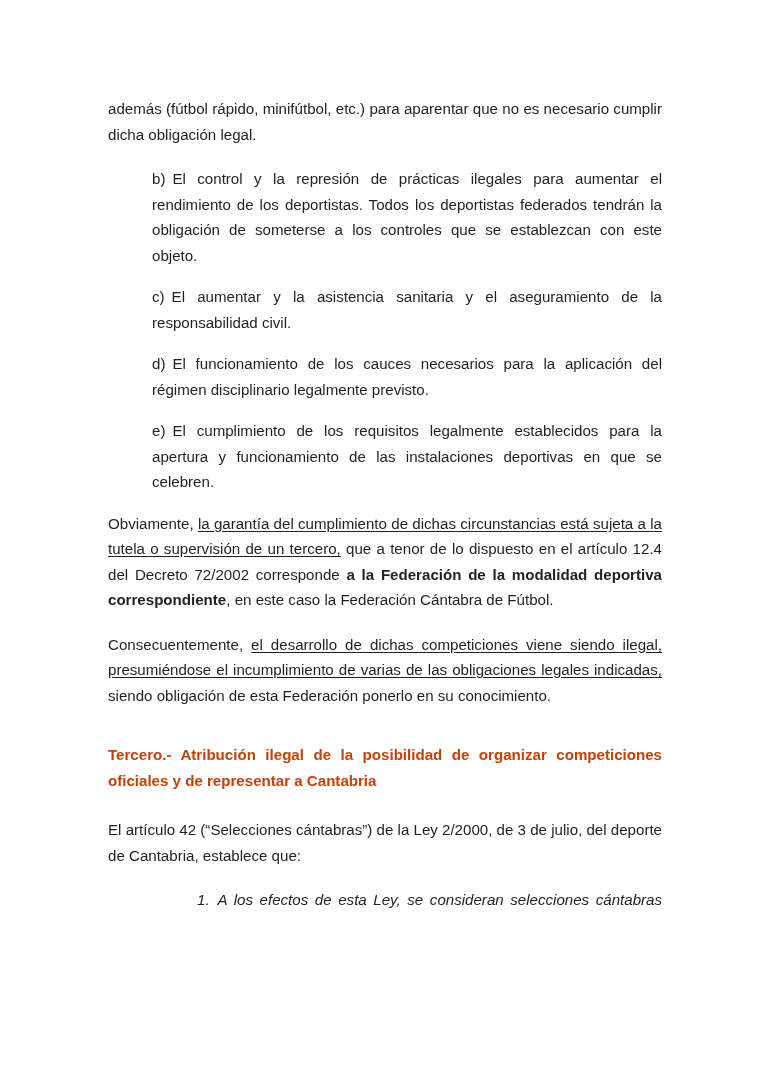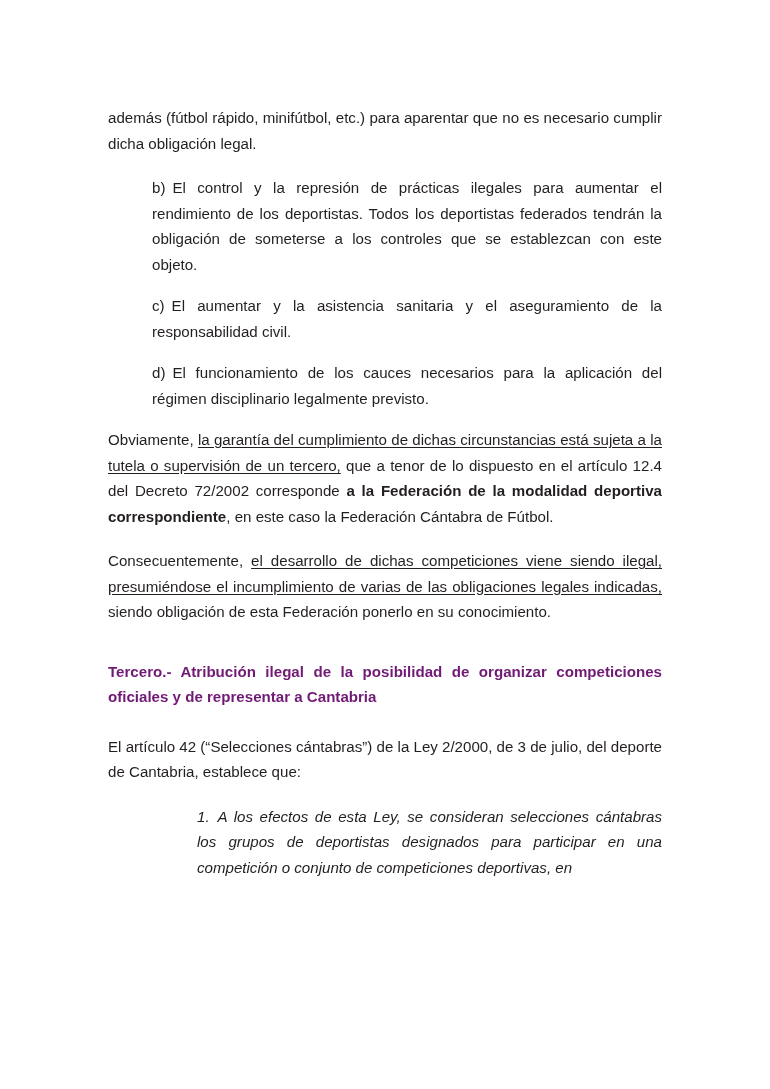--- a/index.html
+++ b/index.html
@@ -10,21 +10,21 @@
   body {
     width: 770px;
     height: 1089px;
     position: relative;
     font-family: "Liberation Sans", sans-serif;
     color: #231f20;
     -webkit-font-smoothing: antialiased;
   }
   .page {
     position: absolute;
-    left: 0; top: 17px;
+    left: 0; top: 8px;
     width: 770px;
     height: 901px;
     background: #ffffff;
     overflow: hidden;
   }
   .content {
     position: absolute;
     left: 108px;
     top: 88px;
     width: 554px;
@@ -71,21 +71,21 @@
     display: inline-block;
     width: 8px;
   }
 
   h2.section-head {
     margin: 34px 0 24px 0;
     font-size: 15.1px;
     line-height: 25.5px;
     font-weight: bold;
     text-align: justify;
-    color: #701a75;
+    color: #c2410c;
   }
 
   .u { text-decoration: underline; text-underline-offset: 2px; }
   .b { font-weight: bold; }
 
   .footer {
     position: absolute;
     left: 0;
     top: 1015px;
     width: 770px;
@@ -115,20 +115,23 @@
     </div>
 
     <div class="list-item">
       <span class="marker">c)</span><span class="marker-gap"></span><span>El aumentar y la asistencia sanitaria y el aseguramiento de la responsabilidad civil.</span>
     </div>
 
     <div class="list-item">
       <span class="marker">d)</span><span class="marker-gap"></span><span>El funcionamiento de los cauces necesarios para la aplicación del régimen disciplinario legalmente previsto.</span>
     </div>
 
+    <div class="list-item">
+      <span class="marker">e)</span><span class="marker-gap"></span><span>El cumplimiento de los requisitos legalmente establecidos para la apertura y funcionamiento de las instalaciones deportivas en que se celebren.</span>
+    </div>
 
     <p class="para gap-before-obv"><span>Obviamente, </span><span class="u">la garantía del cumplimiento de dichas circunstancias está sujeta a la tutela o supervisión de un tercero,</span><span> que a tenor de lo dispuesto en el artículo 12.4 del Decreto 72/2002 corresponde </span><span class="b">a la Federación de la modalidad deportiva correspondiente</span><span>, en este caso la Federación Cántabra de Fútbol.</span></p>
 
     <p class="para"><span>Consecuentemente, </span><span class="u">el desarrollo de dichas competiciones viene siendo ilegal, presumiéndose el incumplimiento de varias de las obligaciones legales indicadas,</span><span> siendo obligación de esta Federación ponerlo en su conocimiento.</span></p>
 
     <h2 class="section-head">Tercero.- Atribución ilegal de la posibilidad de organizar competiciones oficiales y de representar a Cantabria</h2>
 
     <p class="para">El artículo 42 (“Selecciones cántabras”) de la Ley 2/2000, de 3 de julio, del deporte de Cantabria, establece que:</p>
 
     <div class="quote-item">

